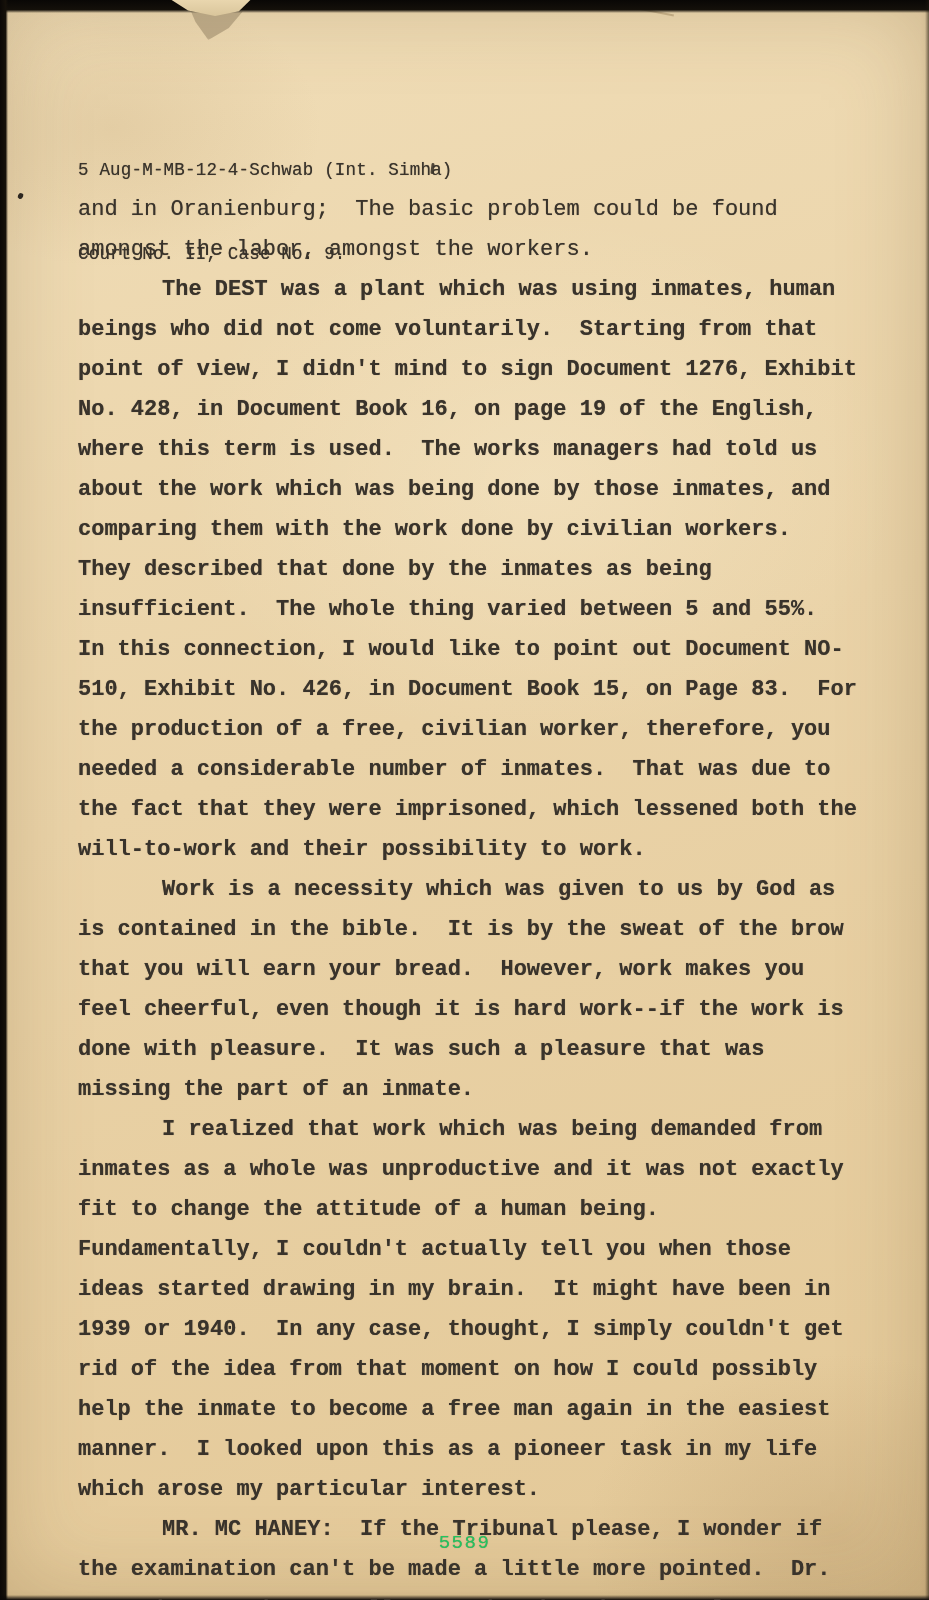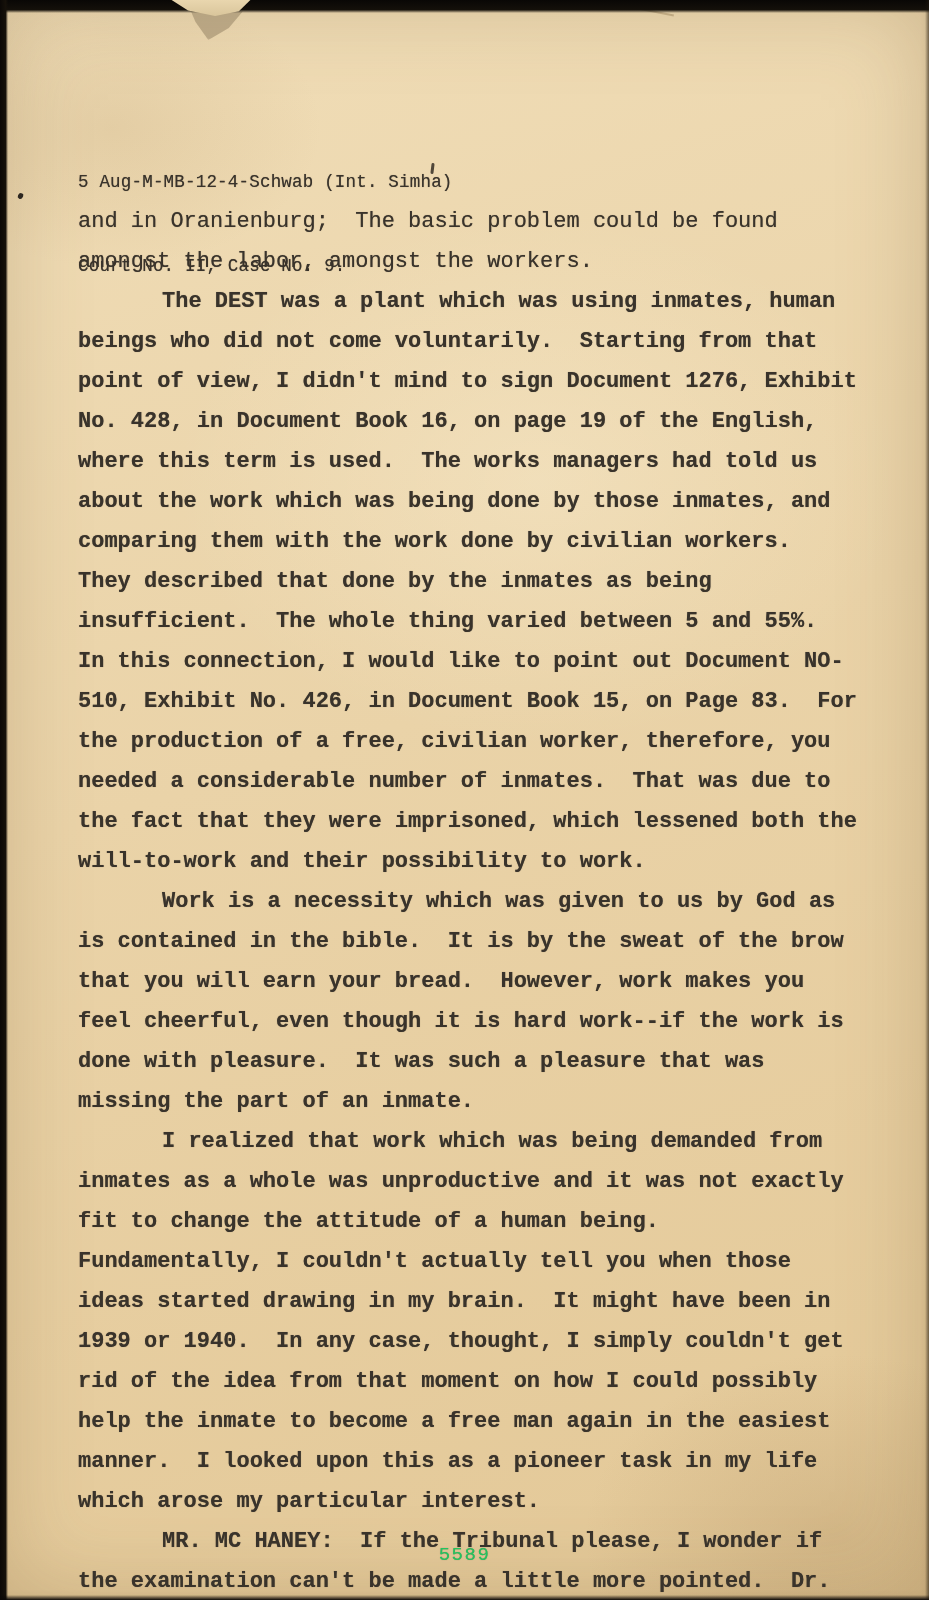--- a/index.html
+++ b/index.html
@@ -87,21 +87,20 @@
     transform: rotate(7deg);
     z-index: 5;
   }
 
   
   .content {
     position: absolute; inset: 0;
     z-index: 5;
     color: #39332b;
     text-shadow: 0 0 0.7px rgba(57,51,43,0.65);
-    margin-top: 12px;
   }
   .doc-header {
     position: absolute; left: 78px; top: 100px;
     font-size: 17.5px; line-height: 28px;
     letter-spacing: 0.2px;
     white-space: pre;
   }
   .doc-body {
     position: absolute; left: 78px; top: 190px; width: 788px;
     font-size: 22px; line-height: 40px;

